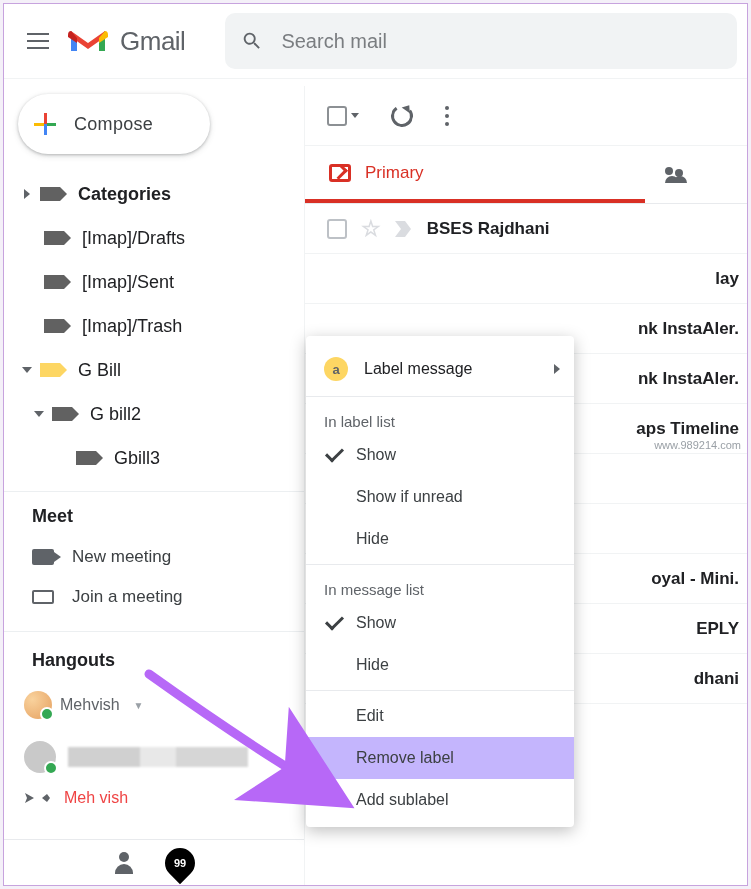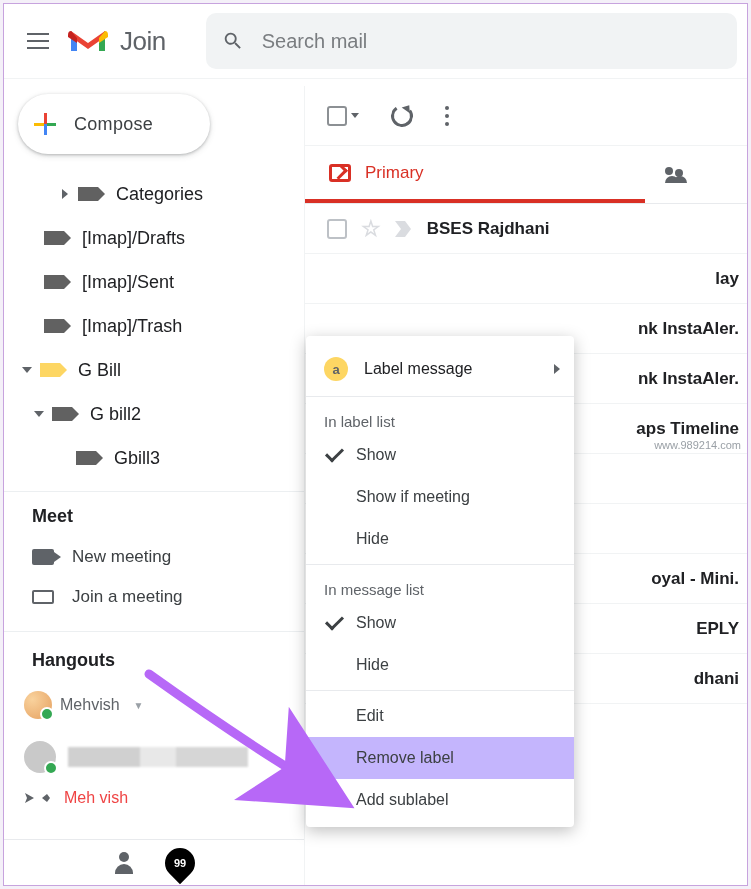--- a/index.html
+++ b/index.html
@@ -20,21 +20,21 @@
 
   
   .left { position: absolute; top: 82px; left: 0; width: 300px; }
   .compose { margin: 8px 0 18px 14px; height: 60px; width: 192px; border-radius: 32px; background: #fff; box-shadow: 0 1px 3px rgba(60,64,67,.3), 0 2px 6px rgba(60,64,67,.15); display:flex; align-items:center; padding-left:16px; gap:18px; }
   .plus { width:22px; height:22px; position:relative; }
   .plus .h { position:absolute; top:10px; left:0; width:22px; height:3px; background: linear-gradient(90deg,#fbbc04 50%,#34a853 50%); }
   .plus .v { position:absolute; left:10px; top:0; height:22px; width:3px; background: linear-gradient(#ea4335 50%,#4285f4 50%); }
   .compose span.lbl { font-size:18px; color:#3c4043; font-weight: 500; letter-spacing: 0.3px;}
 
   .nav-item { height: 44px; display:flex; align-items:center; padding-left: 18px; font-size: 18px; color:#202124; border-radius: 0 24px 24px 0; margin-right: 12px; }
-  .nav-item.bold { font-weight: 400; margin-left: 38px; }
+  .nav-item.bold { font-weight: 700; }
   .caret { width:0; height:0; border-left:5px solid transparent; border-right:5px solid transparent; border-top:6px solid #5f6368; margin-right: 8px; transform: rotate(-90deg);}
   .caret.open { transform: none; }
   .label-icon { width:20px; height:14px; background:#616161; margin-right: 18px; position:relative; }
   .label-icon::after { content:""; position:absolute; right:-7px; top:0; border-top:7px solid transparent; border-bottom:7px solid transparent; border-left:7px solid #616161;}
   .label-icon.yellow { background:#fdd663; }
   .label-icon.yellow::after { border-left-color:#fdd663; }
   .indent1 { padding-left: 40px; }
   .indent2 { padding-left: 30px; }
   .indent3 { padding-left: 72px; }
 
@@ -118,21 +118,21 @@
       </div>
     <div class="logo">
       <svg viewBox="0 0 40 30" width="40" height="30">
         <path d="M3 5 v20 h6 V12" fill="#4285f4"></path>
         <path d="M37 5 v20 h-6 V12" fill="#34a853"></path>
         <path d="M3 5 l17 12 L37 5 v6 L20 23 3 11 Z" fill="#ea4335"></path>
         <path d="M3 5 q-3 0 -3 4 v2 l9 6 V12 Z" fill="#c5221f"></path>
         <path d="M37 5 q3 0 3 4 v2 l-9 6 V12 Z" fill="#fbbc04"></path>
       </svg>
     </div>
-    <div class="brand">Join</div>
+    <div class="brand">Gmail</div>
     <div class="search">
       <svg width="22" height="22" viewBox="0 0 24 24" fill="#5f6368">
           <path d="M15.5 14h-.79l-.28-.27a6.5 6.5 0 10-.7.7l.27.28v.79l5 5 1.5-1.5-5-5zm-6 0a4.5 4.5 0 110-9 4.5 4.5 0 010 9z"></path>
         </svg>
       <span class="search-ph">Search mail</span>
     </div>
   </div>
 
   <div class="left">
     <div class="compose">
@@ -279,21 +279,21 @@
       <div class="swatch">a</div>
       <span>Label message</span>
       <div class="submenu-arrow"></div>
     </div>
     <div class="cm-sep"></div>
     <div class="cm-group">In label list</div>
     <div class="cm-item checked">
         <span>Show</span>
       </div>
     <div class="cm-item">
-        <span>Show if meeting</span>
+        <span>Show if unread</span>
       </div>
     <div class="cm-item">
         <span>Hide</span>
       </div>
     <div class="cm-sep"></div>
     <div class="cm-group">In message list</div>
     <div class="cm-item checked">
         <span>Show</span>
       </div>
     <div class="cm-item">

